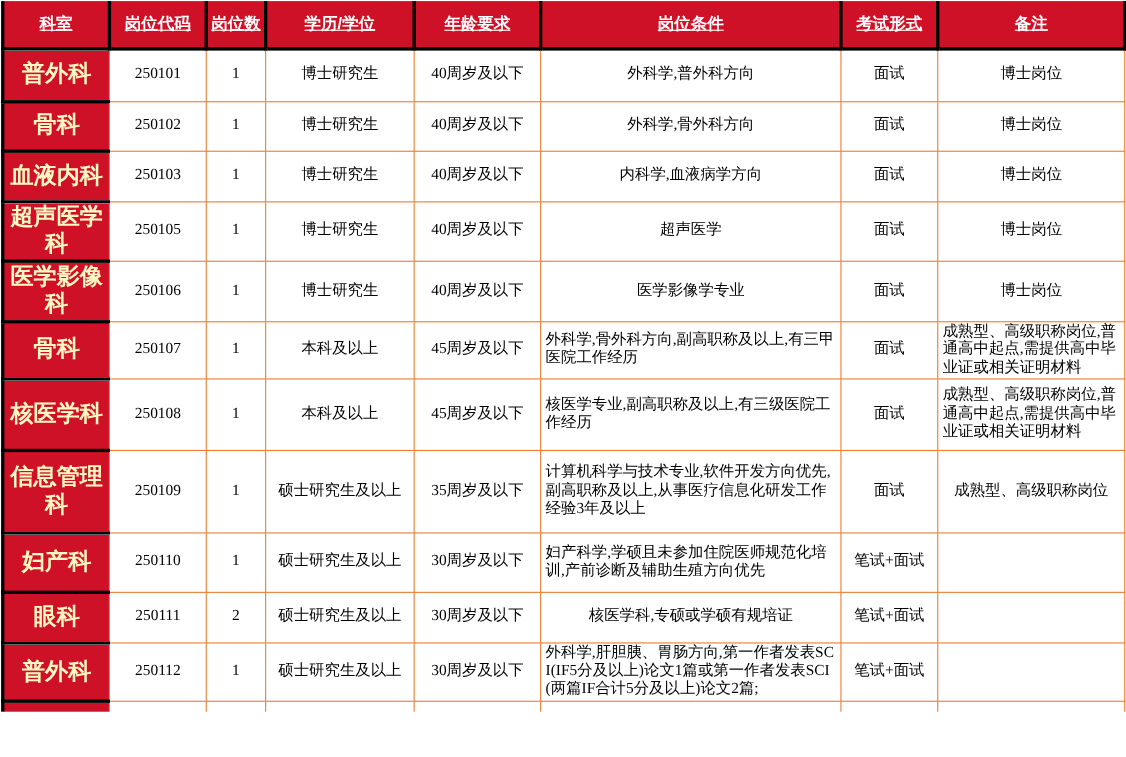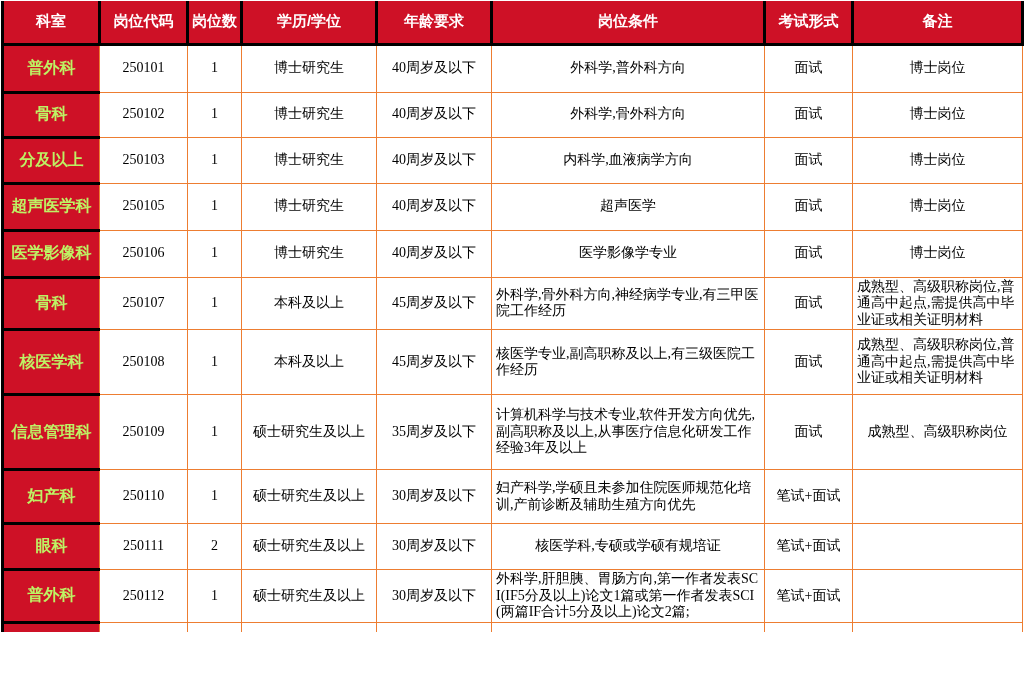--- a/index.html
+++ b/index.html
@@ -17,32 +17,32 @@
     padding-top:1px;padding-left:1px;box-sizing:border-box;
   }
   table.positions{
     border-collapse:collapse;table-layout:fixed;width:1020px;
     background:#ffffff;
   }
   thead tr{height:43px;}
   th{
     background:var(--red);color:#ffffff;font-weight:bold;font-size:15px;
     border:3px solid var(--black);border-top:none;
-    padding:0 2px;text-align:center;vertical-align:middle;
+    padding:0 2px;text-align:center;vertical-align:middle;text-decoration:underline;
   }
   td{
     border:1px solid var(--orange);
     font-family:"Liberation Serif","DejaVu Serif",serif;
     font-size:14px;color:#000000;background:#ffffff;
     text-align:center;vertical-align:middle;
     padding:1px 4px;line-height:1.18;overflow:hidden;
     word-break:break-all;
   }
   td.dept{
-    background:var(--red);color:#bef264;font-weight:bold;font-size:16px;
+    background:var(--red);color:#fef9c3;font-weight:bold;font-size:21px;
     font-family:"Liberation Sans","DejaVu Sans",sans-serif;
     border:3px solid var(--black);border-right:1px solid var(--orange);
   }
   td.left{text-align:left;}
   
   tbody tr:nth-child(1){height:48px;}
   tbody tr:nth-child(2){height:45px;}
   tbody tr:nth-child(3){height:46px;}
   tbody tr:nth-child(4){height:47px;}
   tbody tr:nth-child(5){height:47px;}
@@ -98,21 +98,21 @@
           <td class="dept">骨科</td>
           <td>250102</td>
           <td>1</td>
           <td>博士研究生</td>
           <td>40周岁及以下</td>
           <td>外科学,骨外科方向</td>
           <td>面试</td>
           <td>博士岗位</td>
         </tr>
         <tr>
-          <td class="dept">分及以上</td>
+          <td class="dept">血液内科</td>
           <td>250103</td>
           <td>1</td>
           <td>博士研究生</td>
           <td>40周岁及以下</td>
           <td>内科学,血液病学方向</td>
           <td>面试</td>
           <td>博士岗位</td>
         </tr>
         <tr>
           <td class="dept">超声医学科</td>
@@ -133,21 +133,21 @@
           <td>医学影像学专业</td>
           <td>面试</td>
           <td>博士岗位</td>
         </tr>
         <tr>
           <td class="dept">骨科</td>
           <td>250107</td>
           <td>1</td>
           <td>本科及以上</td>
           <td>45周岁及以下</td>
-          <td class="left">外科学,骨外科方向,神经病学专业,有三甲医院工作经历</td>
+          <td class="left">外科学,骨外科方向,副高职称及以上,有三甲医院工作经历</td>
           <td>面试</td>
           <td class="left">成熟型、高级职称岗位,普通高中起点,需提供高中毕业证或相关证明材料</td>
         </tr>
         <tr>
           <td class="dept">核医学科</td>
           <td>250108</td>
           <td>1</td>
           <td>本科及以上</td>
           <td>45周岁及以下</td>
           <td class="left">核医学专业,副高职称及以上,有三级医院工作经历</td>

